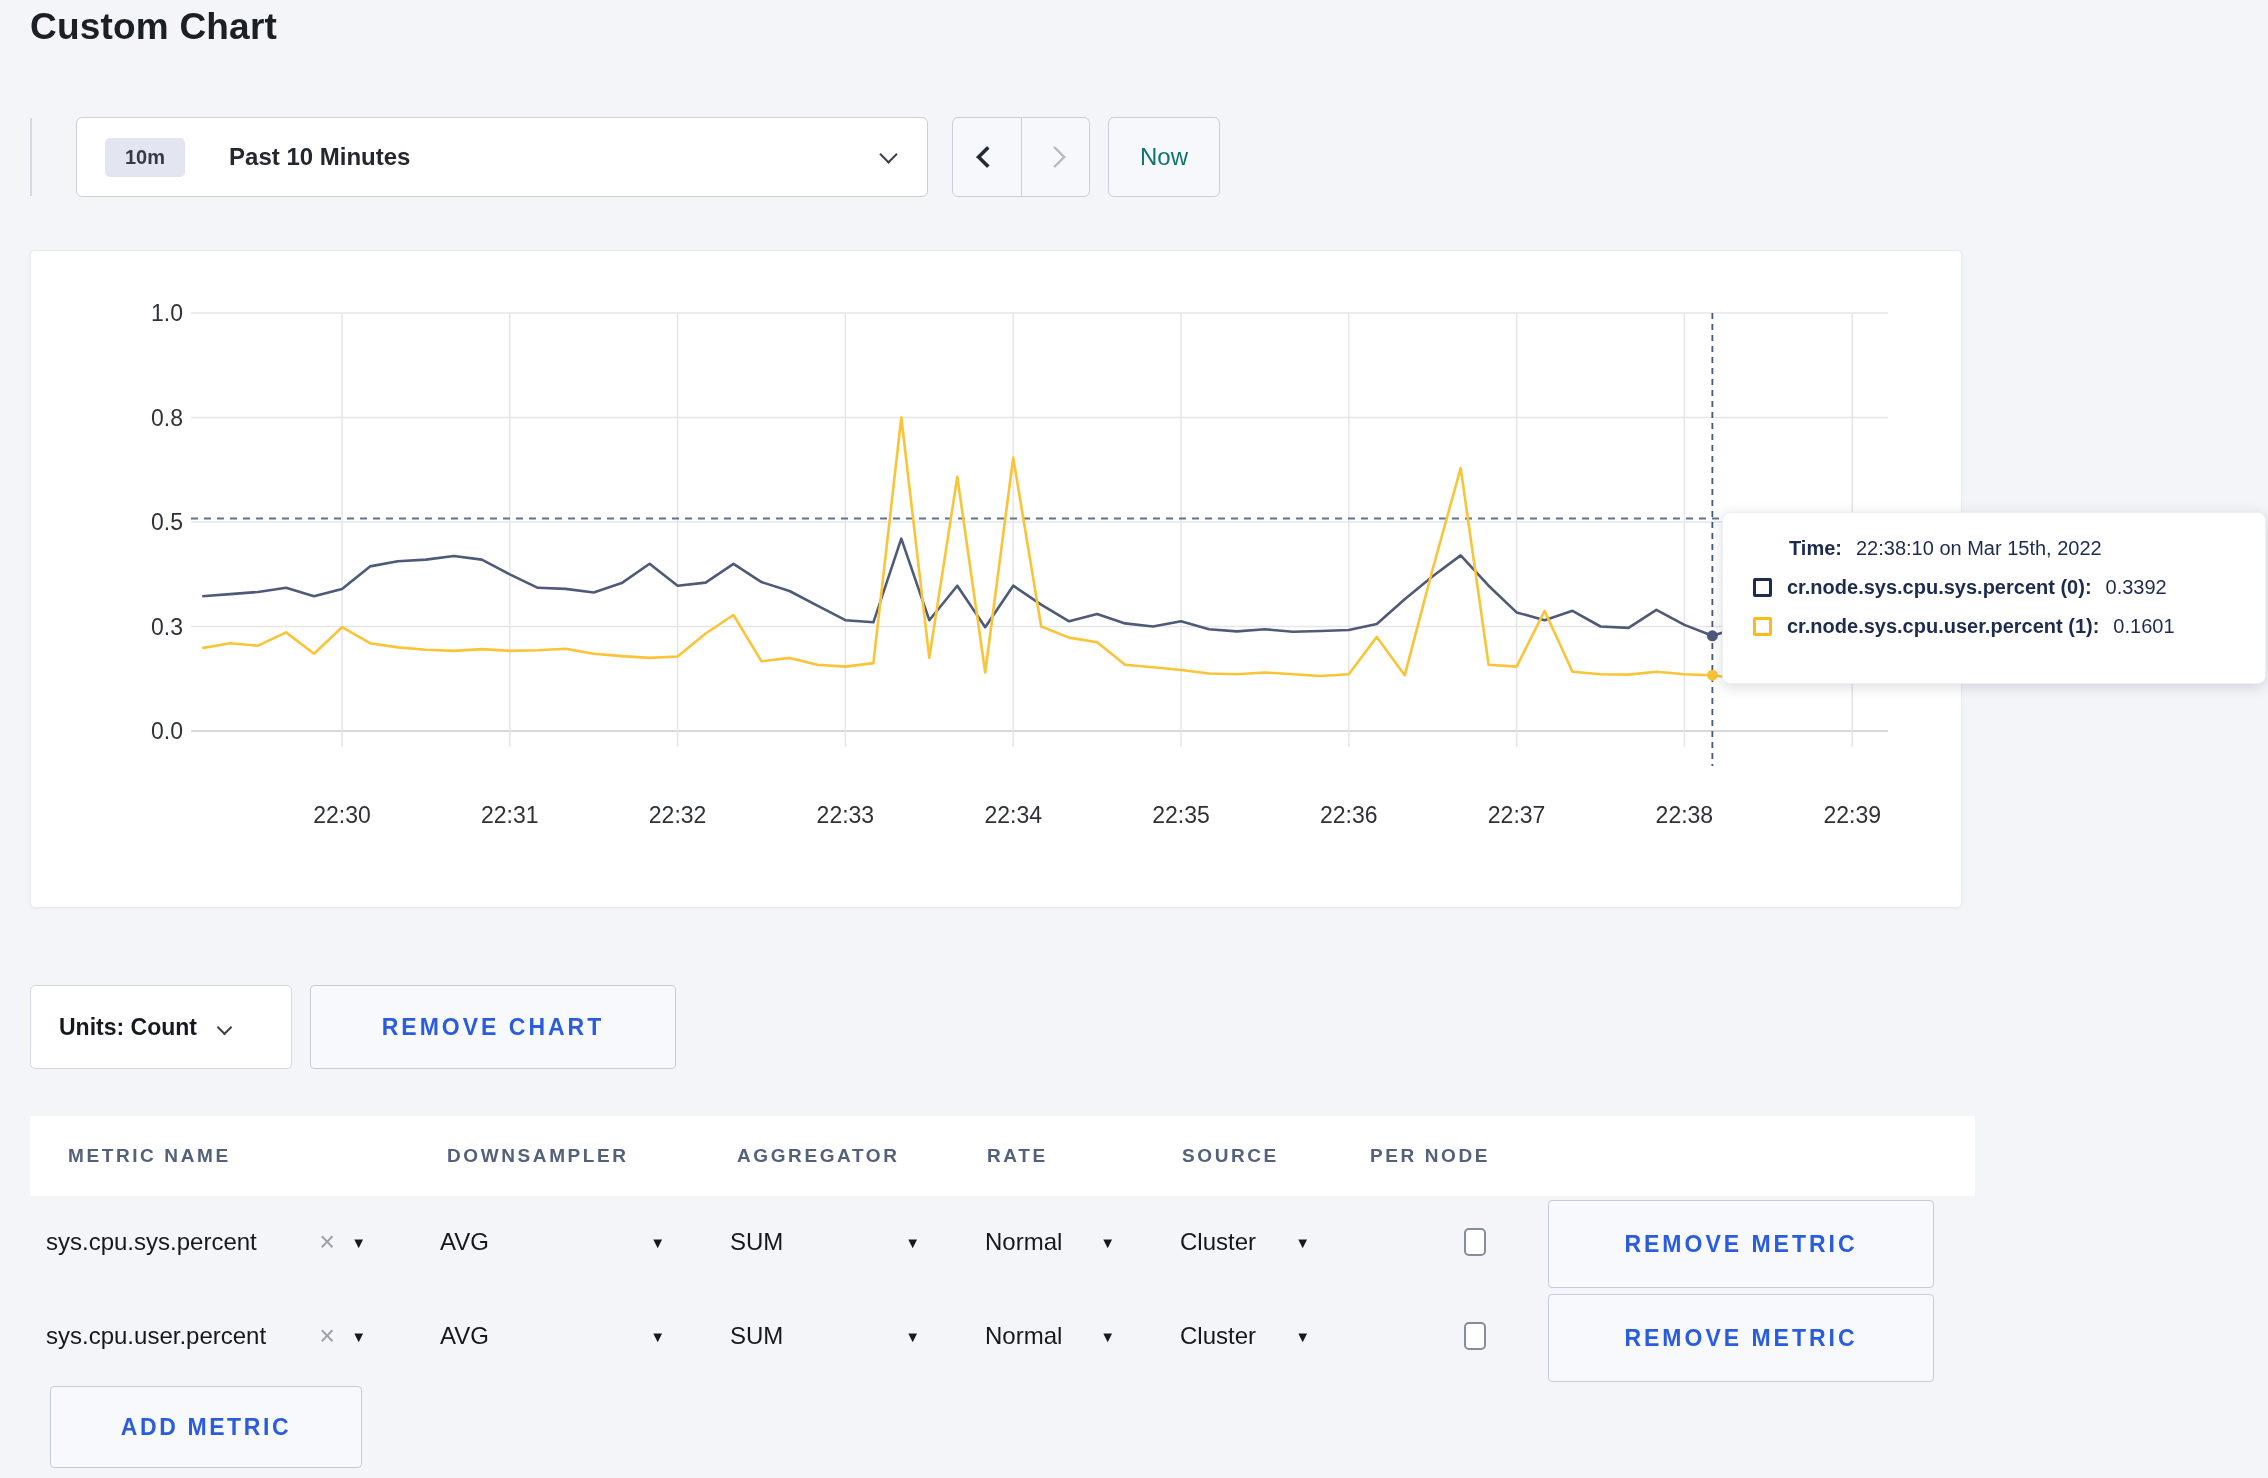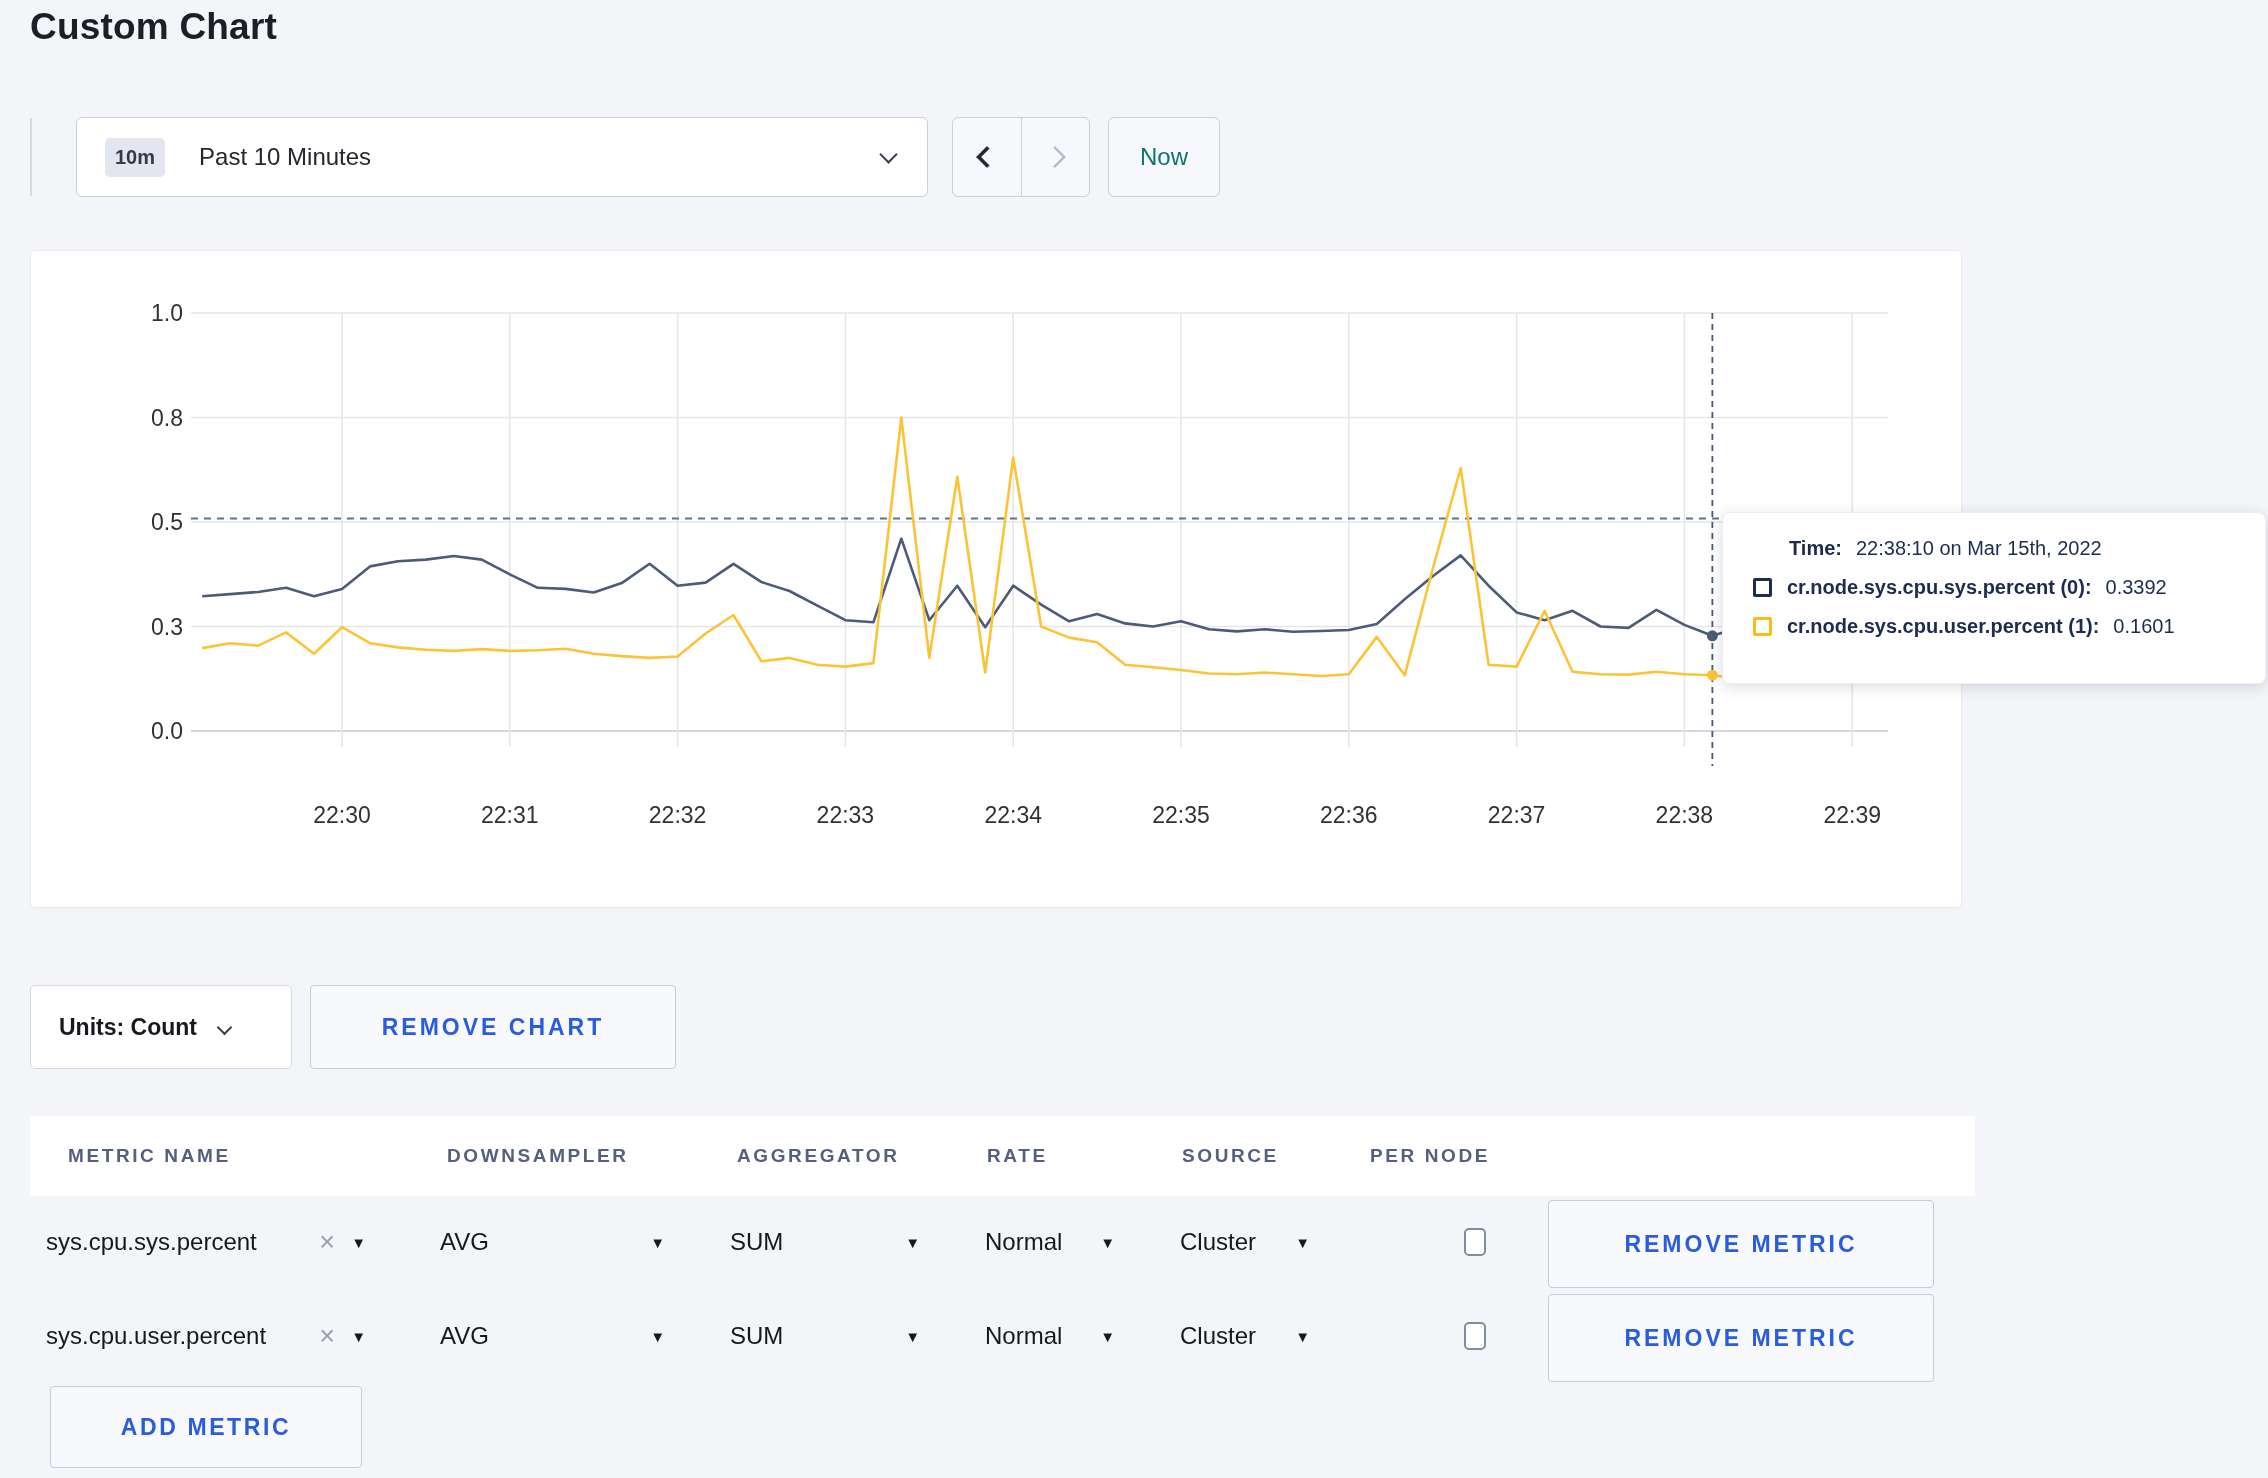--- a/index.html
+++ b/index.html
@@ -23,23 +23,23 @@
   .toolbar-tick {
     position:absolute; left:30px; top:118px; width:2px; height:78px; background:#d7dae2;
   }
   .time-select {
     position:absolute; left:76px; top:117px; width:852px; height:80px;
     background:#fff; border:1px solid #c9cfdb; border-radius:6px;
     display:flex; align-items:center; padding:0 28px; cursor:pointer;
   }
   .time-badge {
     background:#e3e6f0; color:#343a46; font-weight:700; font-size:20px;
-    padding:8px 10px; border-radius:5px; margin-right:34px;
-  }
-  .time-label { font-size:24px; color:#23272e; font-weight:400; }
+    padding:8px 20px; border-radius:5px; margin-right:44px;
+  }
+  .time-label { font-size:24px; color:#23272e; font-weight:700; }
   .chev {
     display:inline-block; width:13px; height:13px;
     border-right:2px solid #3a404c; border-bottom:2px solid #3a404c;
     transform:rotate(45deg);
   }
   .time-select .chev { position:absolute; right:32px; top:30px; }
 
   .pager {
     position:absolute; left:952px; top:117px; width:138px; height:80px;
     background:#f7f8fb; border:1px solid #c9cfdb; border-radius:6px;

